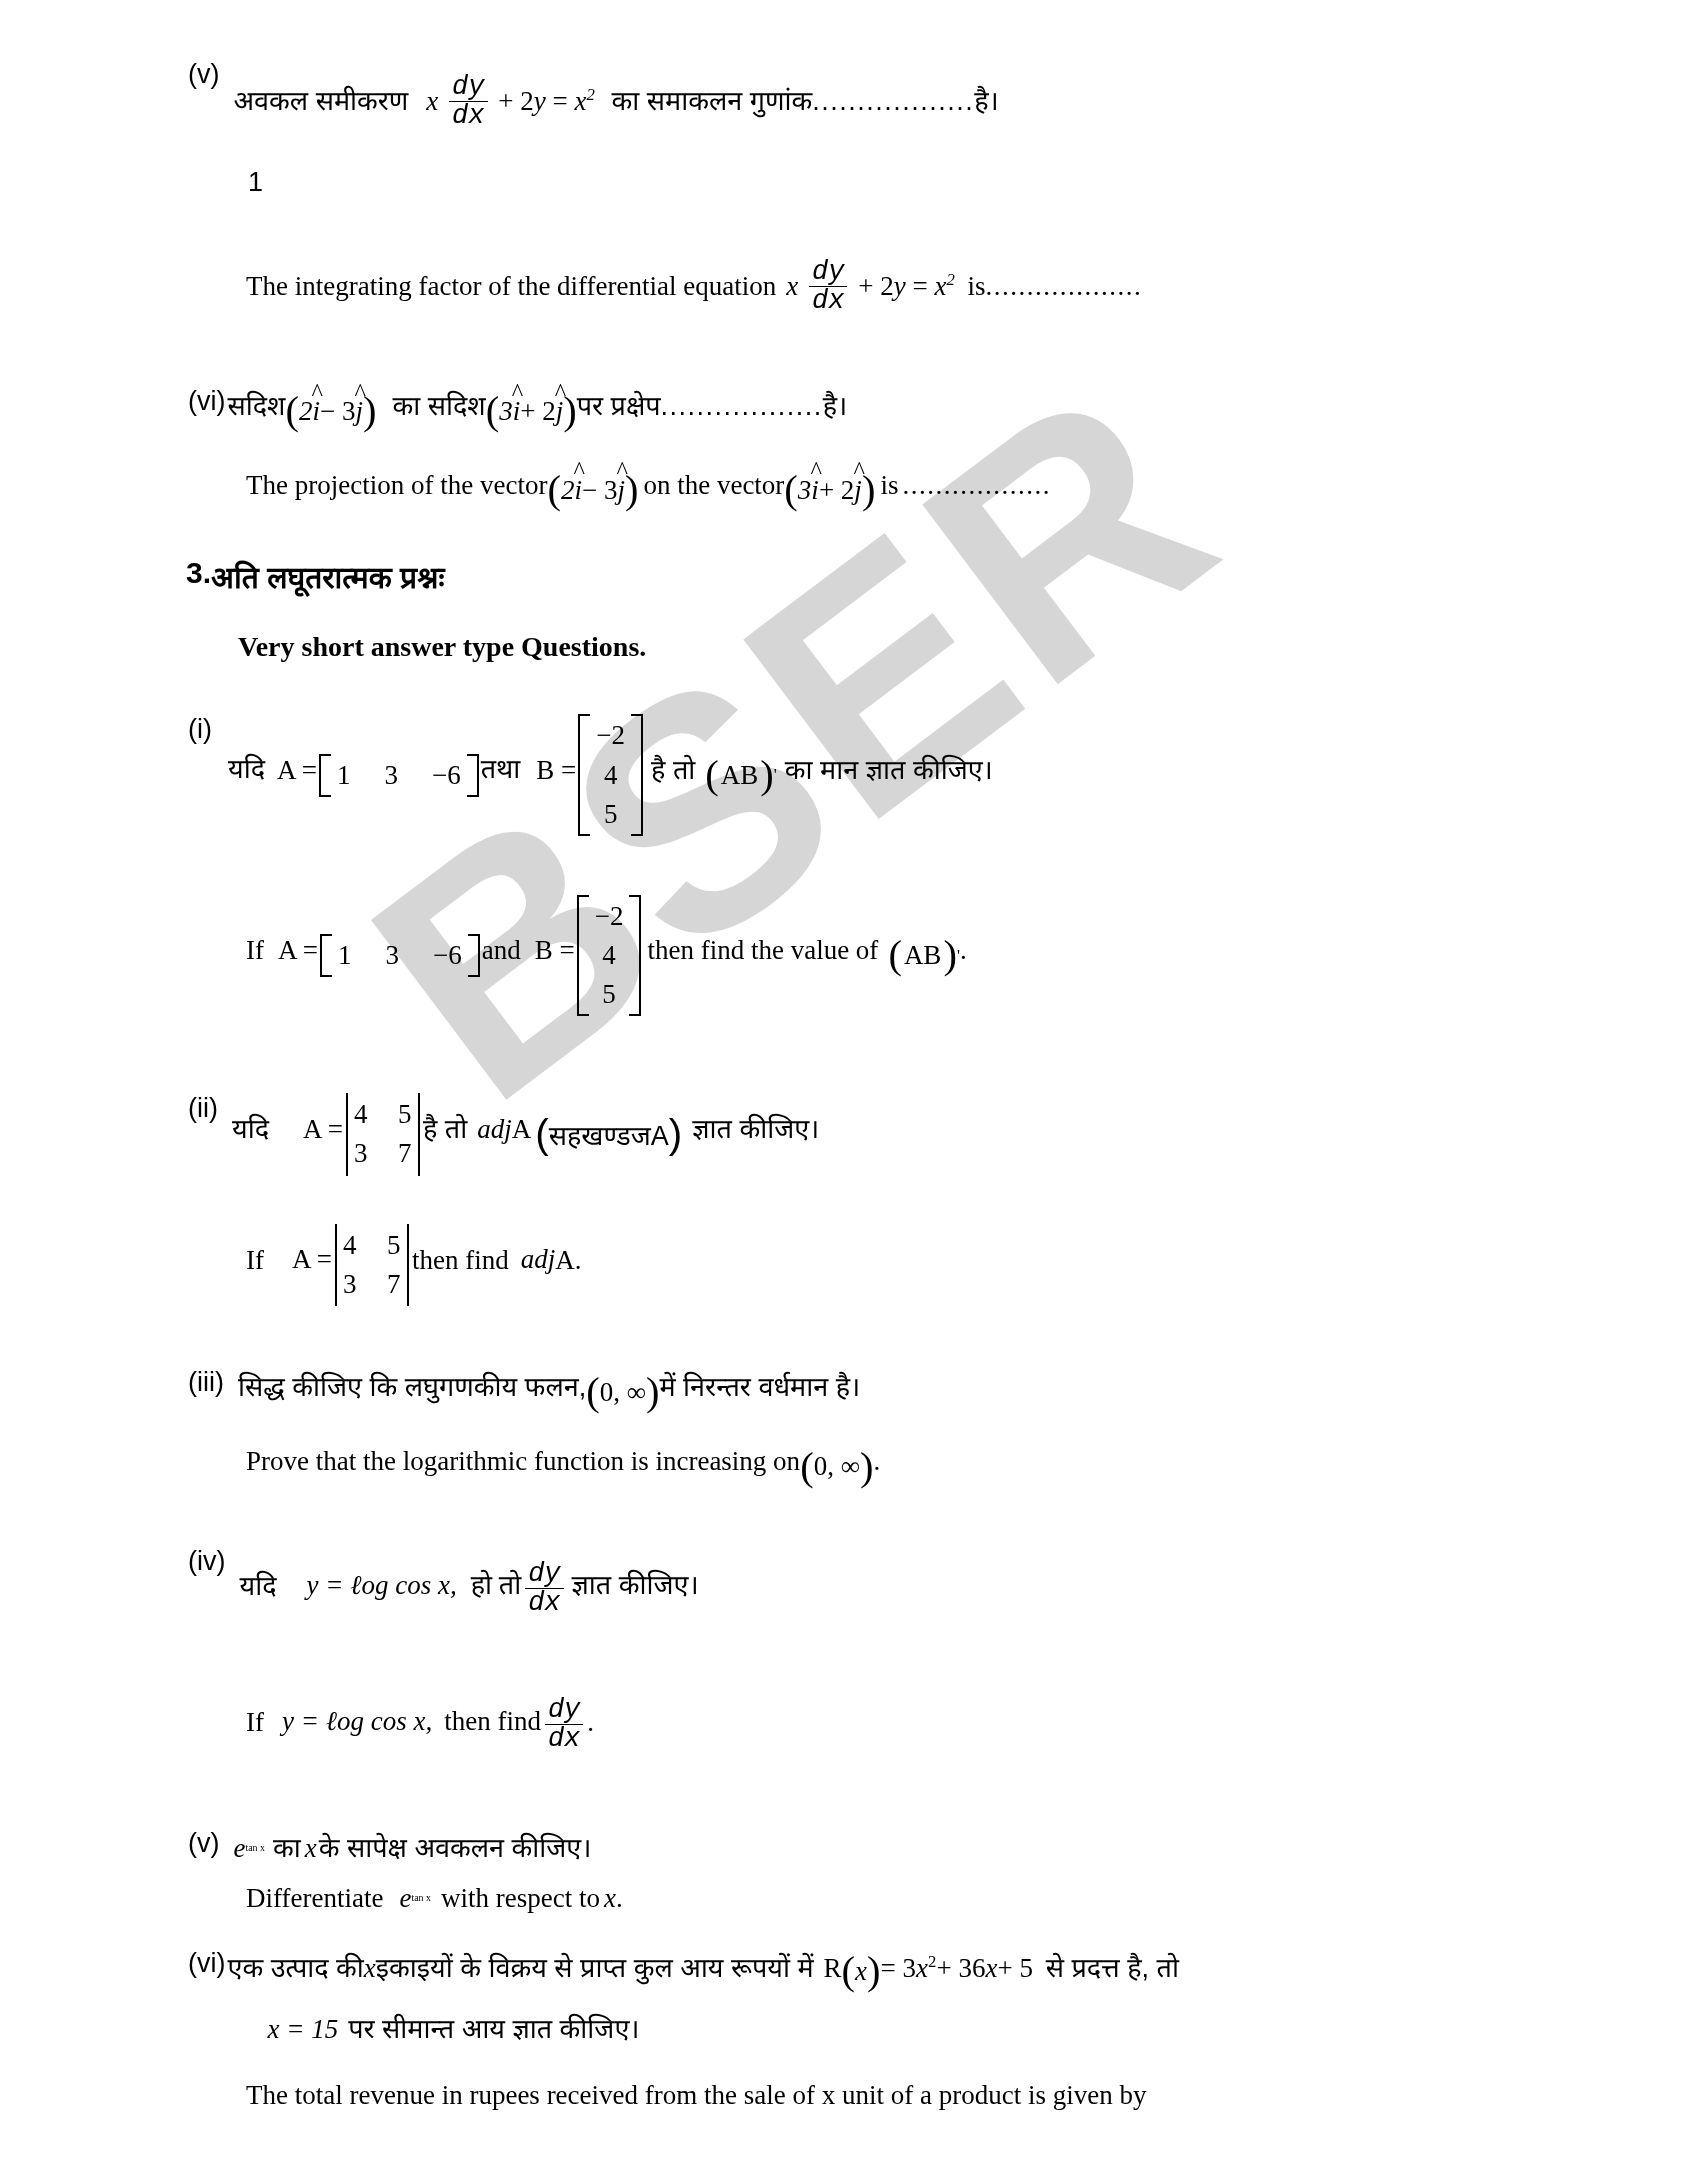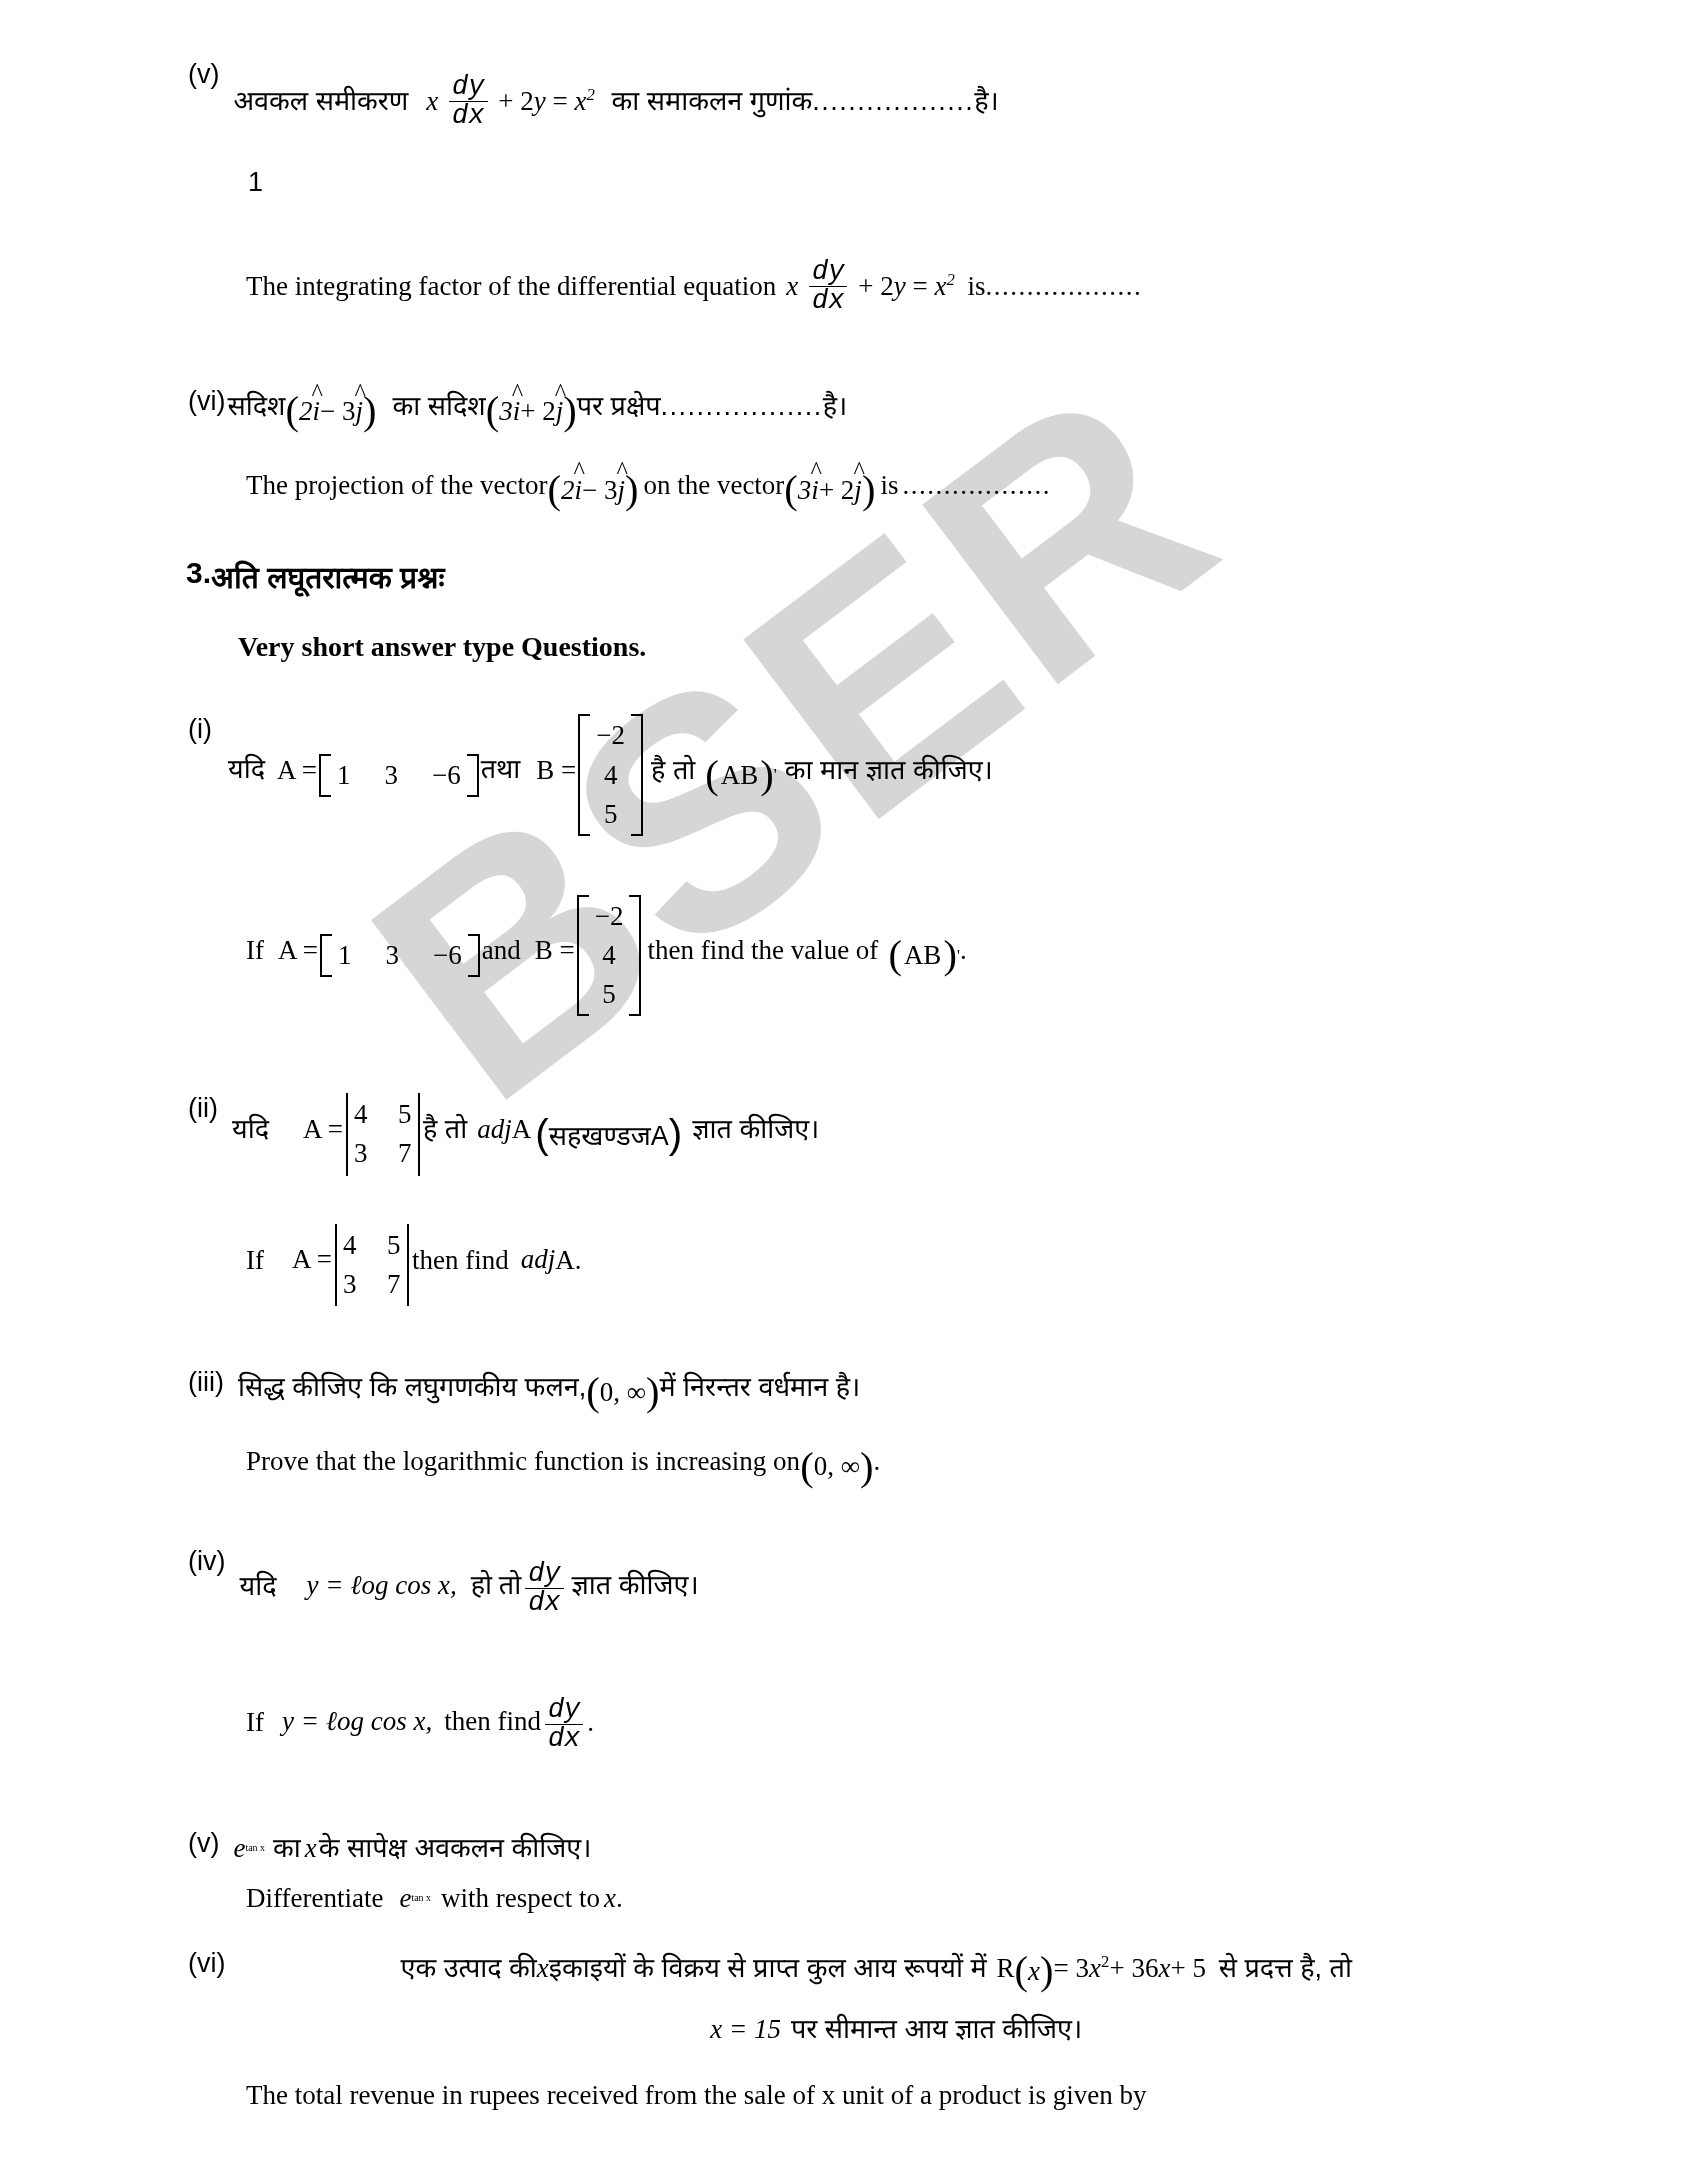--- a/index.html
+++ b/index.html
@@ -403,21 +403,21 @@
   <div class="row" style="margin:18px 158px 0 246px;">
     <div class="content">
       <span class="en">Differentiate</span>
       <span class="en ital" style="margin-left:12px;">e</span><sup class="sm en">tan x</sup>
       <span class="en" style="margin-left:6px;">with respect to</span> <span class="en ital">x</span><span class="en">.</span>
     </div>
   </div>
 
   <div class="row" style="margin:34px 158px 0 188px;">
     <div class="marker hi">(vi)</div>
-    <div class="content" style="margin-left:2px;text-align:center;">
+    <div class="content" style="margin-left:2px;">
       <span class="hi">एक  उत्पाद  की</span><span class="en ital">x</span><span class="hi">इकाइयों  के  विक्रय  से  प्राप्त  कुल  आय  रूपयों  में</span>
       <span class="en" style="margin-left:6px;">
         <span>R</span><span class="paren">
             <span class="pl">(</span>
             <span class="ital">x</span>
             <span class="pr">)</span>
           </span><span>= 3</span><span class="ital">x</span><sup class="sm">2</sup><span>+ 36</span><span class="ital">x</span><span>+ 5</span>
       </span>
       <span class="hi" style="margin-left:6px;">से  प्रदत्त  है,  तो</span>
       <div style="margin-top:20px;">

